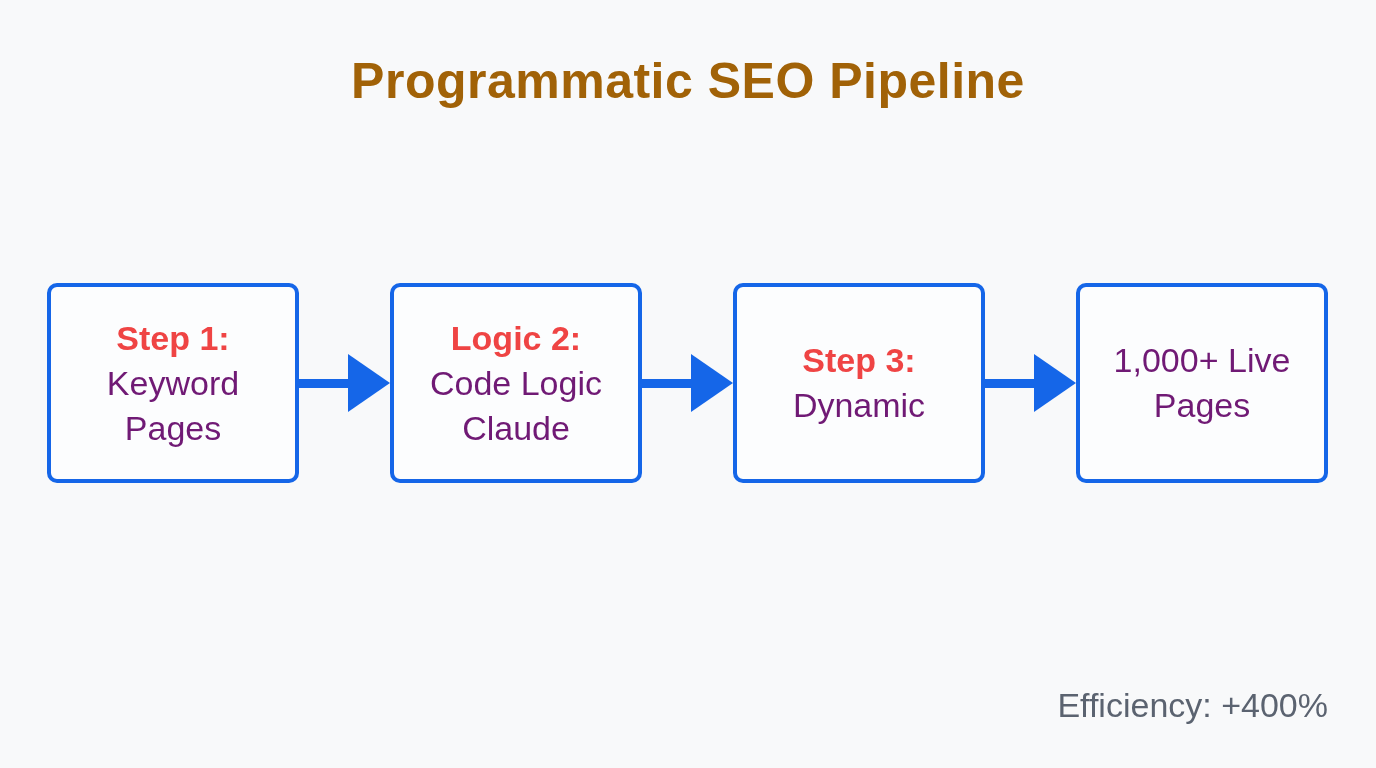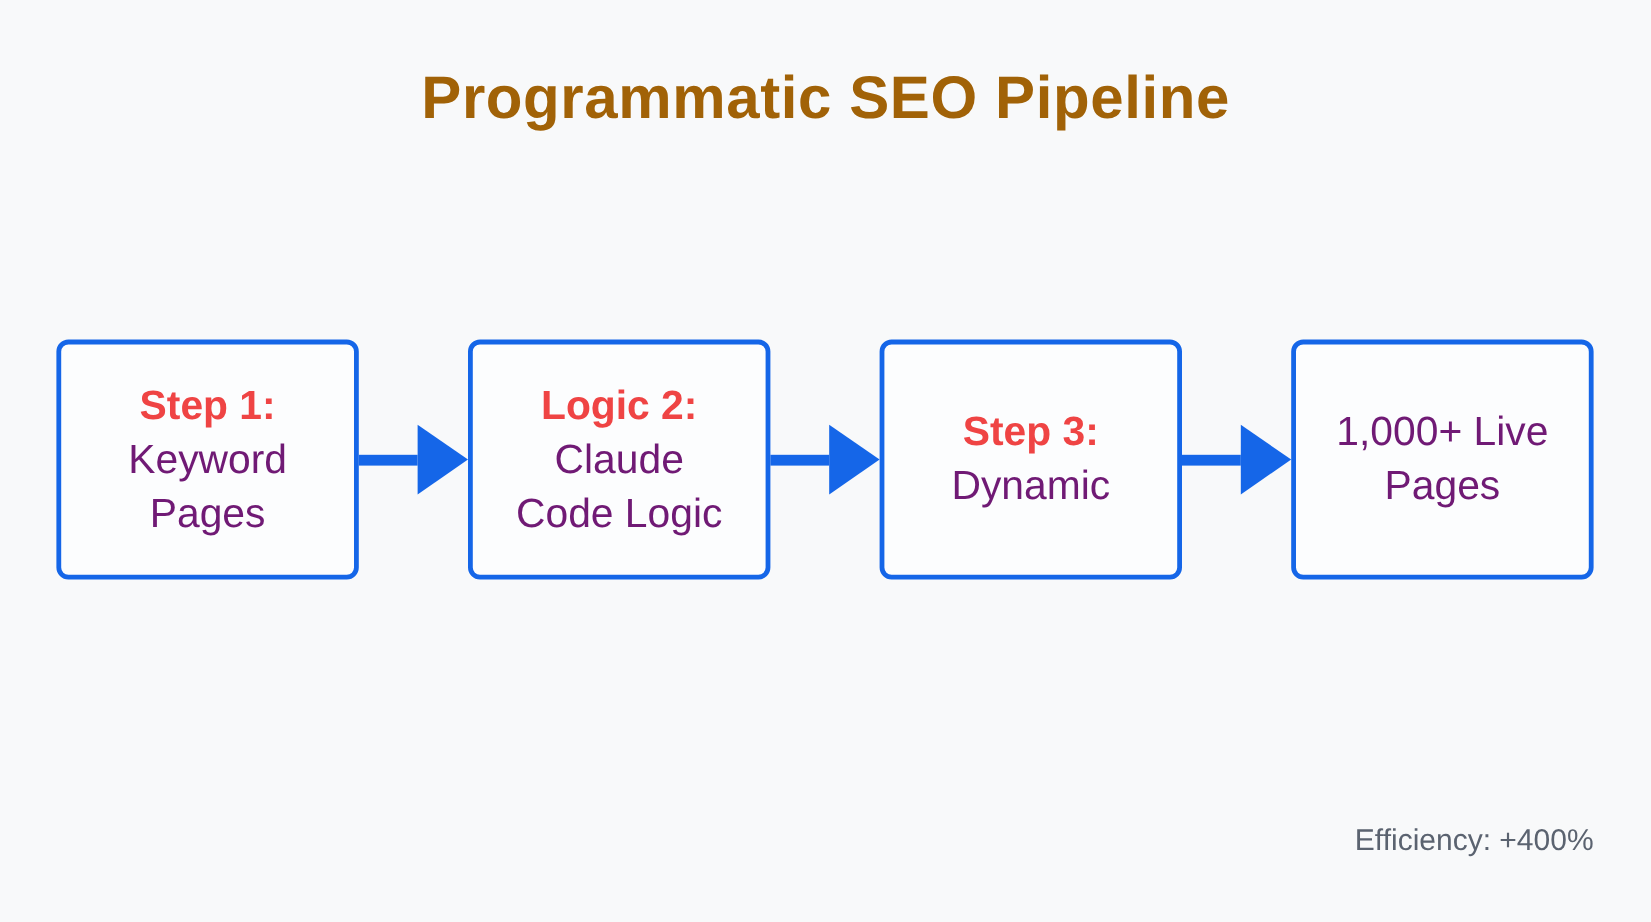--- a/index.html
+++ b/index.html
@@ -76,21 +76,21 @@
     width: 0;
     height: 0;
     border-top: 29px solid transparent;
     border-bottom: 29px solid transparent;
     border-left: 42px solid #1566e8;
   }
   .efficiency {
     position: absolute;
     right: 48px;
     top: 686px;
-    font-size: 25px;
+    font-size: 34px;
     font-weight: 400;
     color: #5b6370;
   }
 </style>
 </head>
 <body>
 
 <div class="stage">
 
   <h1 class="title">Programmatic SEO Pipeline</h1>
@@ -103,22 +103,22 @@
       <span class="step-line">Pages</span>
     </div>
 
     <div class="arrow">
       <div class="shaft"></div>
       <div class="head"></div>
     </div>
 
     <div class="step-box">
       <span class="step-label">Logic 2:</span>
+      <span class="step-line">Code Logic</span>
       <span class="step-line">Claude</span>
-      <span class="step-line">Code Logic</span>
     </div>
 
     <div class="arrow">
       <div class="shaft"></div>
       <div class="head"></div>
     </div>
 
     <div class="step-box">
       <span class="step-label">Step 3:</span>
       <span class="step-line">Dynamic</span>

